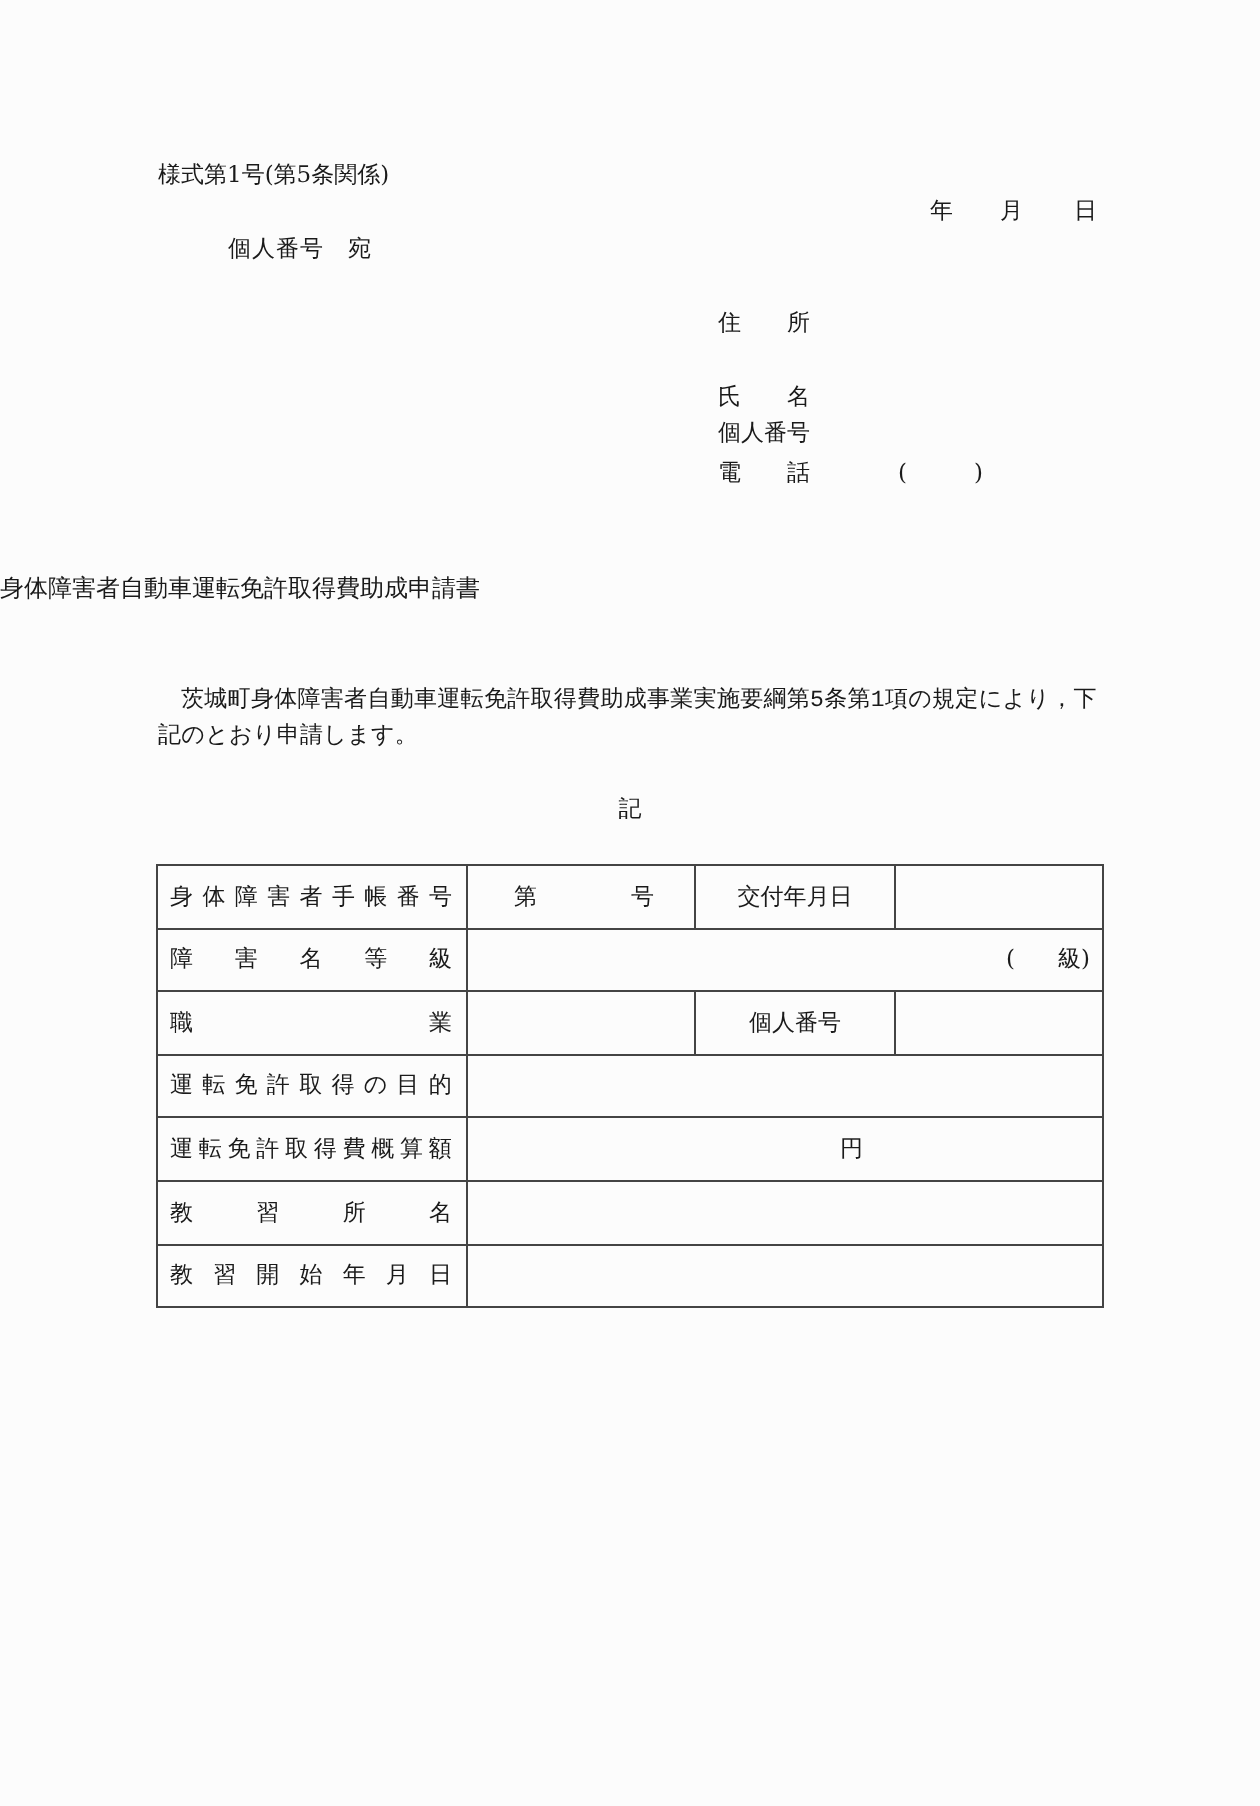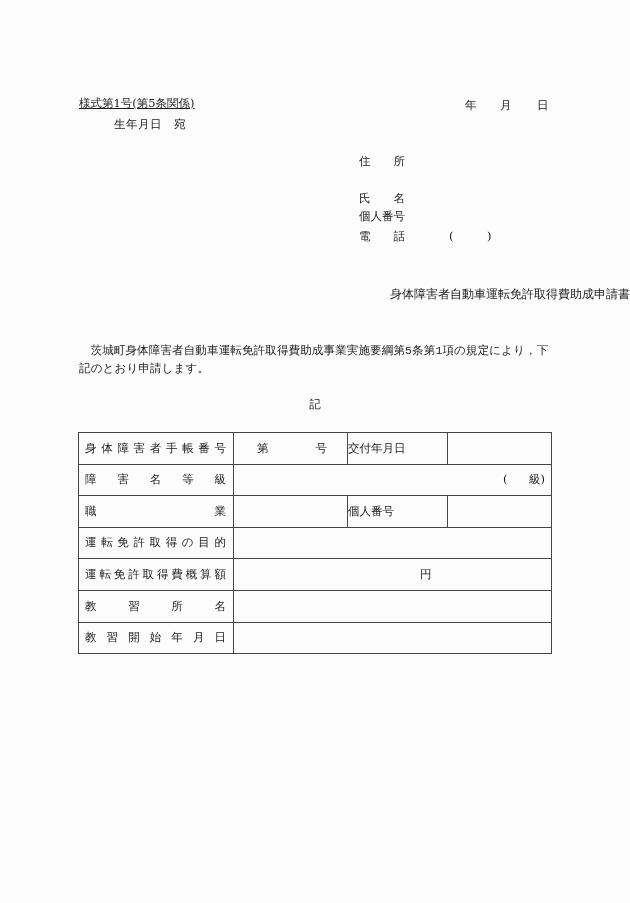--- a/index.html
+++ b/index.html
@@ -12,37 +12,37 @@
       height: 903px;
       position: relative;
       overflow: hidden;
       color: #1a1a1a;
       font-family: "DejaVu Serif", "Liberation Serif", serif;
       font-size: 11.5px;
       line-height: 1;
     }
     .abs { position: absolute; white-space: nowrap; }
 
-    #form-number { left: 79px; top: 98px; text-decoration: underline; }
+    #form-number { left: 79px; top: 82px; }
     #date-year  { left: 465px; top: 100px; }
     #date-month { left: 500px; top: 100px; }
     #date-day   { left: 537px; top: 100px; }
     #addressee  { left: 114px; top: 119px; letter-spacing: 0.5px; }
 
     .applicant-label { left: 359px; display: flex; justify-content: space-between; width: 46px; }
     #address-label { top: 156px; }
     #name-label    { top: 193px; }
     #mynumber-label{ top: 211px; width: auto; }
     #phone-label   { top: 231px; }
     #phone-paren-open  { left: 449px; top: 231px; }
     #phone-paren-close { left: 487px; top: 231px; }
 
     #doc-title {
       left: 0; width: 630px; top: 288px;
-      text-align: right;
+      text-align: left;
       font-size: 12px;
     }
     #body-text {
       left: 79px; top: 342px; width: 470px;
       white-space: normal;
       line-height: 18px;
       text-indent: 11.5px;
       letter-spacing: 0.15px;
       font-family: Liberation Mono, monospace;
     }
@@ -78,20 +78,21 @@
     .cell-number {
       width: 113px;
     }
     .num-inner {
       display: flex;
       justify-content: space-between;
       padding: 0 20px 0 23px;
     }
     .cell-sublabel {
       width: 99px;
+      text-align: center;
     }
     .cell-grade {
       text-align: right;
     }
     .grade-inner {
       display: inline-flex;
       justify-content: space-between;
       width: 42px;
       padding-right: 6px;
     }
@@ -105,21 +106,21 @@
   </style>
 </head>
 <body>
 
 <div class="abs" id="form-number">様式第1号(第5条関係)</div>
 
 <div class="abs" id="date-year">年</div>
 <div class="abs" id="date-month">月</div>
 <div class="abs" id="date-day">日</div>
 
-<div class="abs" id="addressee">生年月日　宛</div>
+<div class="abs" id="addressee">個人番号　宛</div>
 
 <div class="abs applicant-label" id="address-label">
   <span>住</span>
   <span>所</span>
 </div>
 <div class="abs applicant-label" id="name-label">
   <span>氏</span>
   <span>名</span>
 </div>
 <div class="abs applicant-label" id="mynumber-label">個人番号</div>

